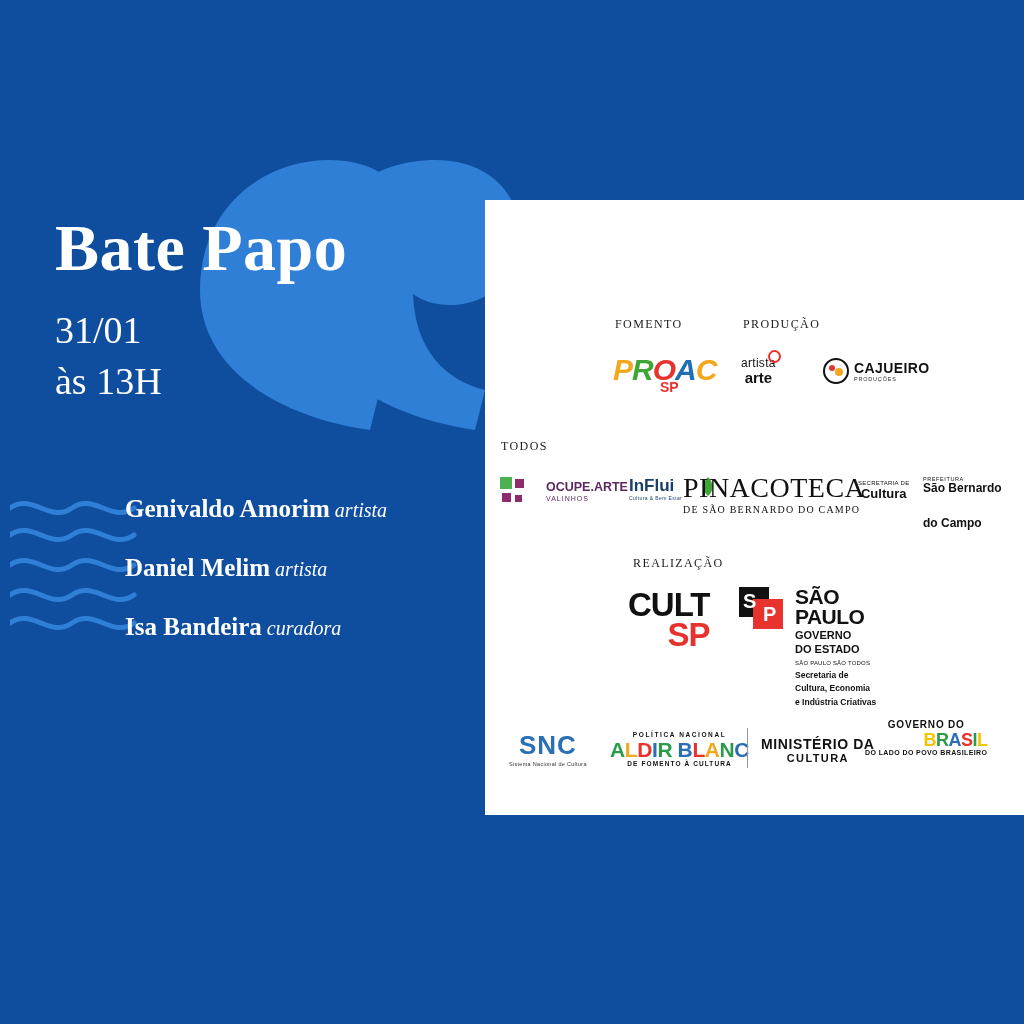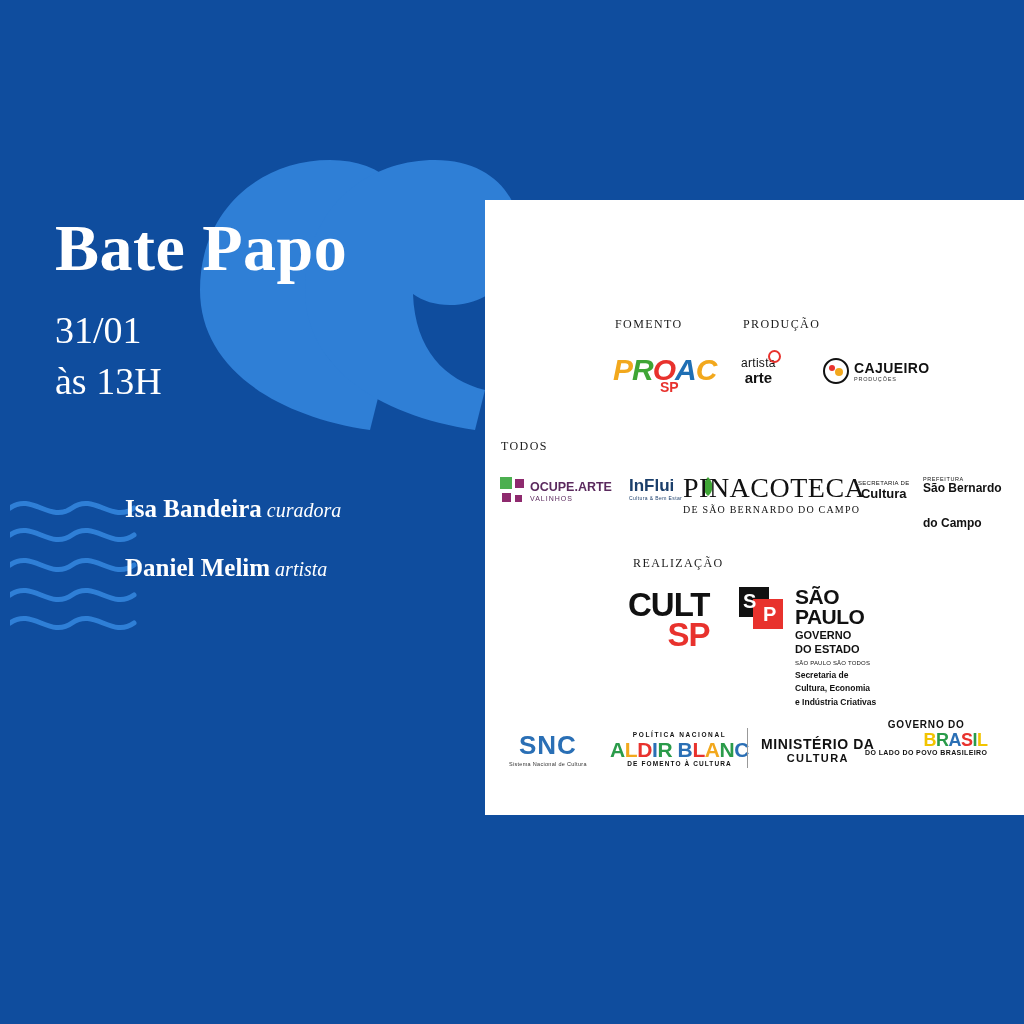--- a/index.html
+++ b/index.html
@@ -295,24 +295,27 @@
       <path d="M0 18 C22 2, 40 34, 62 18 C84 2, 102 34, 124 18"></path>
       <path d="M0 45 C22 29, 40 61, 62 45 C84 29, 102 61, 124 45"></path>
       <path d="M0 75 C22 59, 40 91, 62 75 C84 59, 102 91, 124 75"></path>
       <path d="M0 105 C22 89, 40 121, 62 105 C84 89, 102 121, 124 105"></path>
       <path d="M0 133 C22 117, 40 149, 62 133 C84 117, 102 149, 124 133"></path>
     </svg>
   </div>
 
   <div class="speakers">
     <div class="speaker">
-      <span>Isa Bandeira</span><span class="role">curadora</span>
+      <span>Genivaldo Amorim</span><span class="role">artista</span>
     </div>
     <div class="speaker">
       <span>Daniel Melim</span><span class="role">artista</span>
+    </div>
+    <div class="speaker">
+      <span>Isa Bandeira</span><span class="role">curadora</span>
     </div>
   </div>
 
 
   <div class="panel">
 
     <div class="sec-label" style="left:130px; top:117px;">FOMENTO</div>
     <div class="sec-label" style="left:258px; top:117px;">PRODUÇÃO</div>
     <div class="sec-label" style="left:16px; top:239px;">TODOS</div>
     <div class="sec-label" style="left:148px; top:356px;">REALIZAÇÃO</div>
@@ -342,21 +345,21 @@
           <circle cx="16" cy="14" r="4" fill="#f2a81d"></circle>
         </svg>
         <div class="caju">
           <span>CAJUEIRO</span>
           <span class="sub">PRODUÇÕES</span>
         </div>
       </div>
     </div>
 
     <div class="lg" style="left:15px; top:277px;">
-      <div style="display:flex; align-items:center; gap:0;">
+      <div style="display:flex; align-items:center; gap:16px;">
         <svg width="30" height="30" viewBox="0 0 30 30" xmlns="http://www.w3.org/2000/svg">
           <rect x="0" y="0" width="12" height="12" fill="#4caf50"></rect>
           <rect x="15" y="2" width="9" height="9" fill="#8e2a6e"></rect>
           <rect x="2" y="16" width="9" height="9" fill="#8e2a6e"></rect>
           <rect x="15" y="18" width="7" height="7" fill="#8e2a6e"></rect>
         </svg>
         <div class="ocupe">
           <div>OCUPE.ARTE</div>
           <div class="sub">VALINHOS</div>
         </div>

